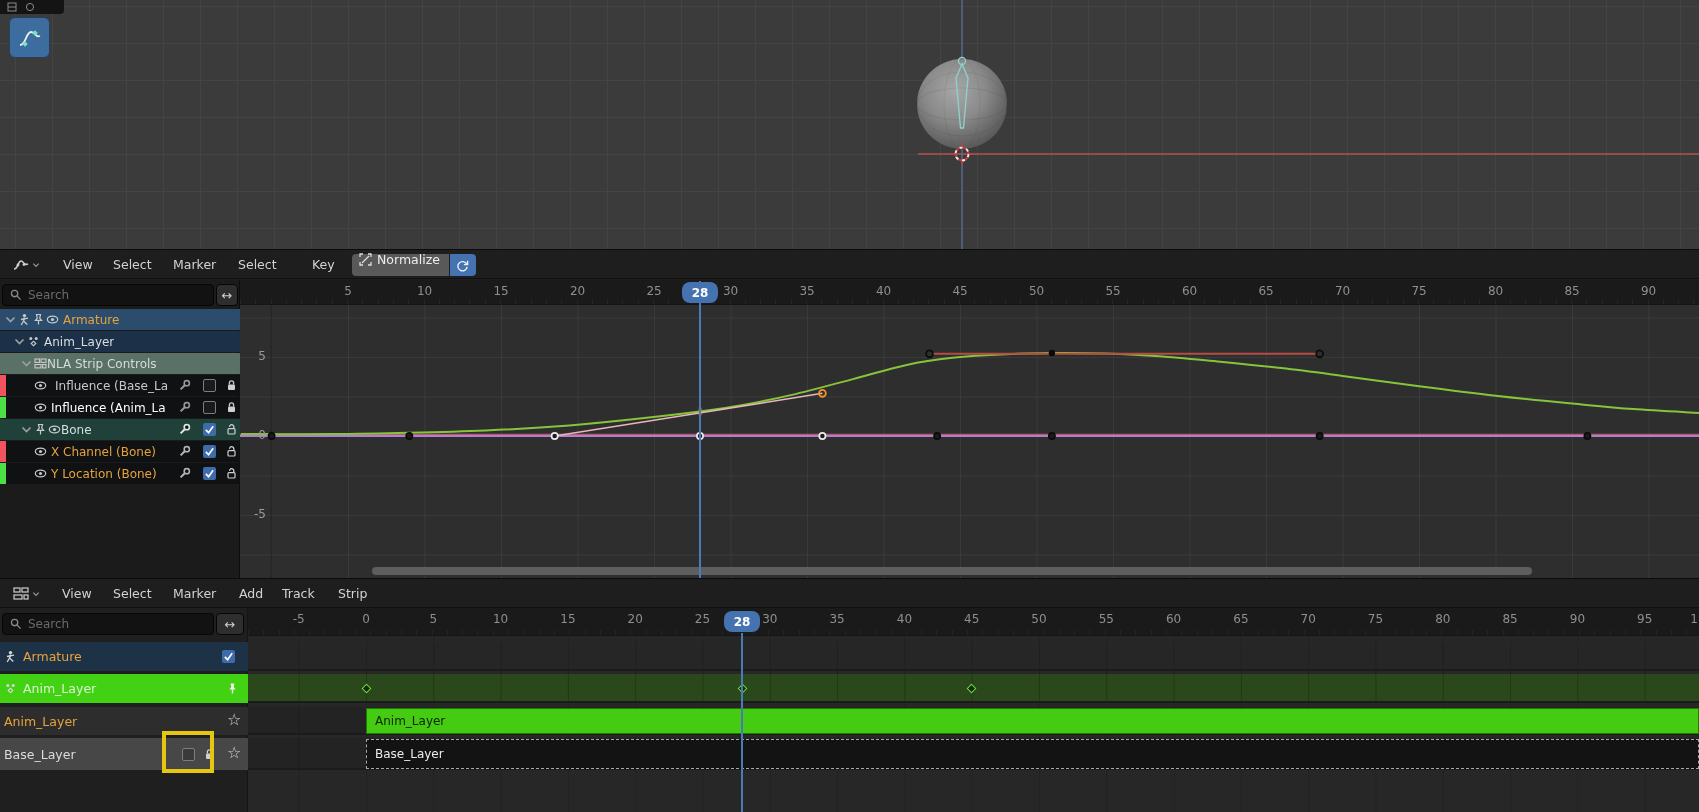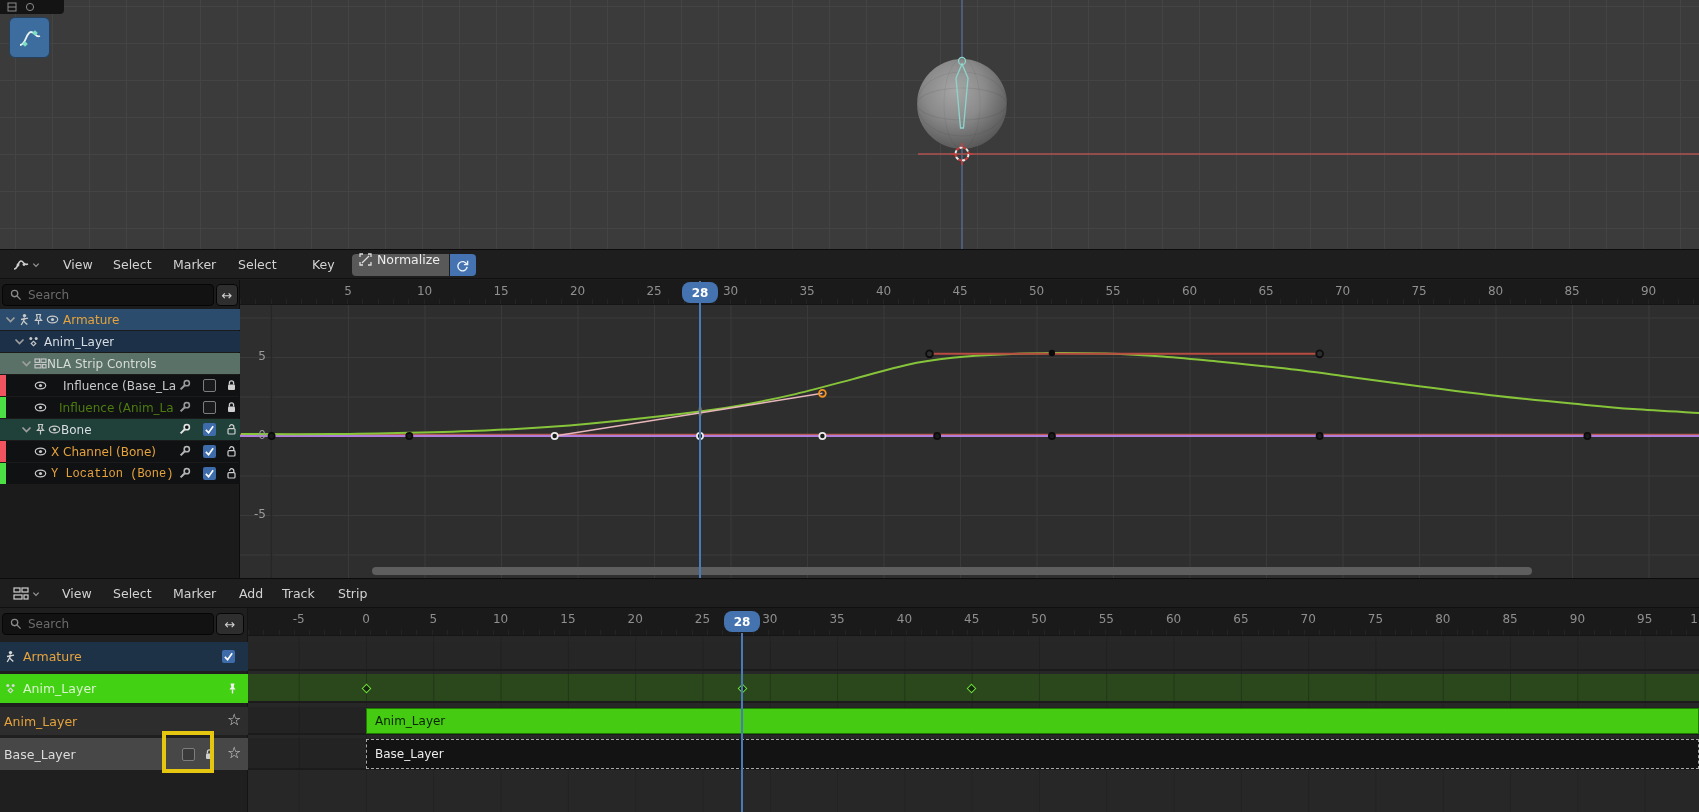--- a/index.html
+++ b/index.html
@@ -271,21 +271,21 @@
         </div>
         <div class="chrow" style="top: 95px; background: rgb(16, 17, 19);">
           <span class="swatch" style="background:#f2545f"></span>
           <span style="width:33px;flex:none"></span>
           <span class="rowicon">
             <svg width="13" height="13" viewBox="0 0 13 13">
               <ellipse cx="6.5" cy="6.5" rx="5.2" ry="3.4" fill="none" stroke="#c9c9c9" stroke-width="1.2"></ellipse>
               <circle cx="6.5" cy="6.5" r="1.6" fill="#c9c9c9"></circle>
             </svg>
           </span>
-          <span class="lbl" style="color:#c9c9c9;max-width:131px;margin-left:16px">Influence (Base_La</span>
+          <span class="lbl" style="color:#c9c9c9;max-width:131px;margin-left:8px">Influence (Base_La</span>
           <span class="abs" style="left: 178px; top: 4px;">
             <svg width="13" height="13" viewBox="0 0 13 13">
               <circle cx="8.8" cy="4.2" r="2.6" fill="none" stroke="#9a9a9a" stroke-width="1.6"></circle>
               <rect x="7.7" y="2.8" width="2.4" height="2.6" fill="#101113" stroke="none"></rect>
               <line x1="7" y1="6" x2="2.6" y2="10.4" stroke="#9a9a9a" stroke-width="2"></line>
             </svg>
           </span>
           <span class="cbx unchecked" style="left: 203px;"></span>
           <span class="abs" style="left: 225px; top: 4px;">
             <svg width="13" height="13" viewBox="0 0 13 13">
@@ -296,21 +296,21 @@
         </div>
         <div class="chrow" style="top: 117px; background: rgb(16, 17, 19);">
           <span class="swatch" style="background:#4ce045"></span>
           <span style="width:33px;flex:none"></span>
           <span class="rowicon">
             <svg width="13" height="13" viewBox="0 0 13 13">
               <ellipse cx="6.5" cy="6.5" rx="5.2" ry="3.4" fill="none" stroke="#c9c9c9" stroke-width="1.2"></ellipse>
               <circle cx="6.5" cy="6.5" r="1.6" fill="#c9c9c9"></circle>
             </svg>
           </span>
-          <span class="lbl" style="color:#4d7c0f;max-width:131px;margin-left:12px">Influence (Anim_La</span>
+          <span class="lbl" style="color:#ffffff;max-width:131px;margin-left:4px">Influence (Anim_La</span>
           <span class="abs" style="left: 178px; top: 4px;">
             <svg width="13" height="13" viewBox="0 0 13 13">
               <circle cx="8.8" cy="4.2" r="2.6" fill="none" stroke="#9a9a9a" stroke-width="1.6"></circle>
               <rect x="7.7" y="2.8" width="2.4" height="2.6" fill="#101113" stroke="none"></rect>
               <line x1="7" y1="6" x2="2.6" y2="10.4" stroke="#9a9a9a" stroke-width="2"></line>
             </svg>
           </span>
           <span class="cbx unchecked" style="left: 203px;"></span>
           <span class="abs" style="left: 225px; top: 4px;">
             <svg width="13" height="13" viewBox="0 0 13 13">
@@ -380,21 +380,21 @@
               <path d="M2,6.5 L5,9.5 L10,2.5" fill="none" stroke="#fff" stroke-width="1.8"></path>
             </svg>
           </span>
           <span class="abs" style="left: 225px; top: 4px;">
             <svg width="13" height="13" viewBox="0 0 13 13">
               <rect x="3" y="5.6" width="7" height="5.4" rx="1" fill="none" stroke="#cfcfcf" stroke-width="1.2"></rect>
               <path d="M8.8,5.2 V3.6 a2.1,2.1 0 0 0 -4.2,0.3" fill="none" stroke="#cfcfcf" stroke-width="1.3"></path>
             </svg>
           </span>
         </div>
-        <div class="chrow" style="top: 183px; background: rgb(16, 17, 19); font-family: Liberation Mono, monospace;">
+        <div class="chrow" style="top: 183px; background: rgb(16, 17, 19);">
           <span class="swatch" style="background:#4ce045"></span>
           <span style="width:33px;flex:none"></span>
           <span class="rowicon">
             <svg width="13" height="13" viewBox="0 0 13 13">
               <ellipse cx="6.5" cy="6.5" rx="5.2" ry="3.4" fill="none" stroke="#c9c9c9" stroke-width="1.2"></ellipse>
               <circle cx="6.5" cy="6.5" r="1.6" fill="#c9c9c9"></circle>
             </svg>
           </span>
           <span class="lbl" style="color:#e7a33c;max-width:131px;margin-left:4px">Y Location (Bone)</span>
           <span class="abs" style="left: 178px; top: 4px;">

